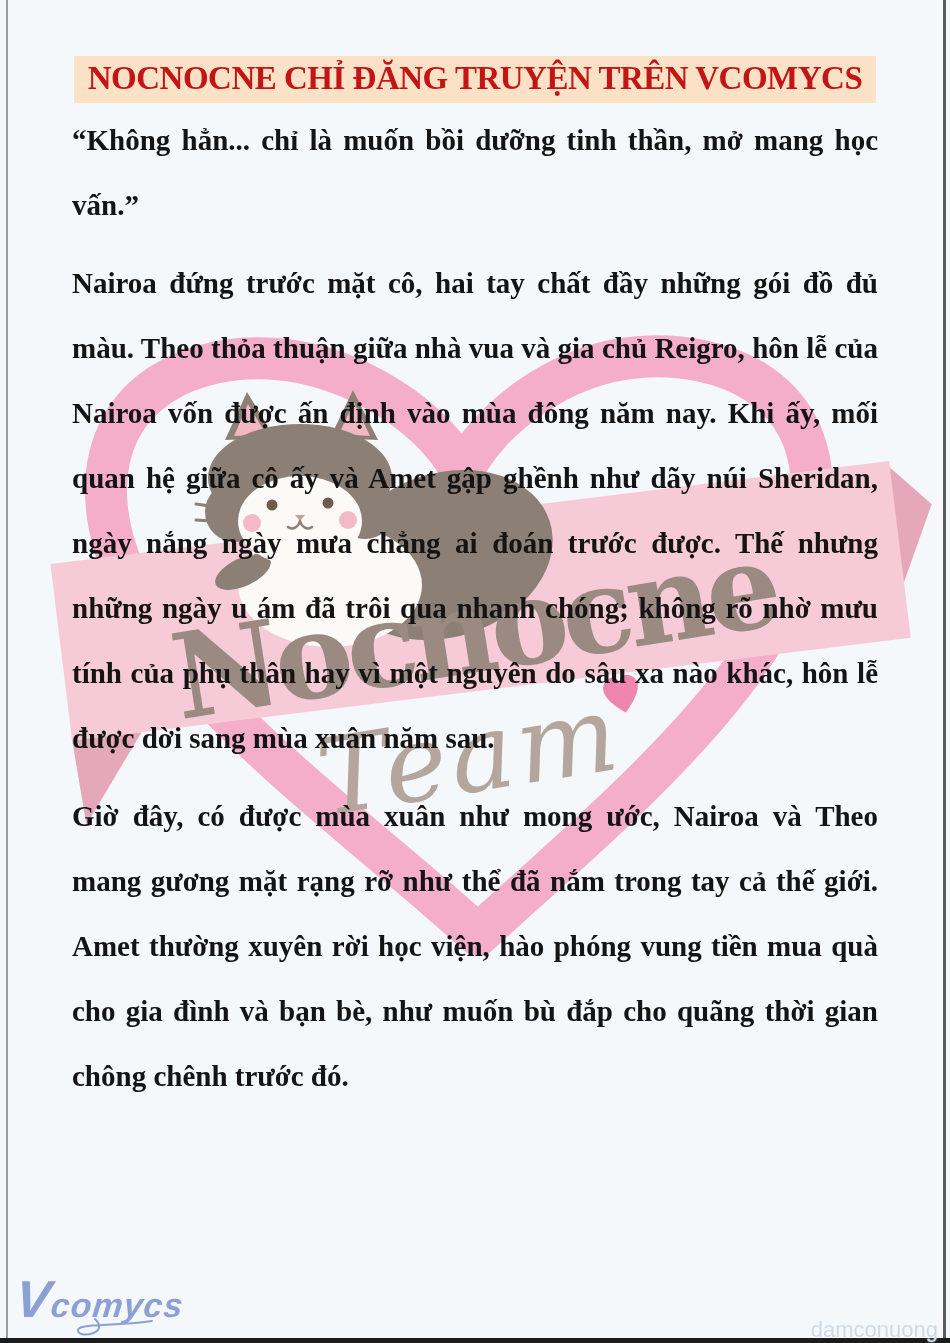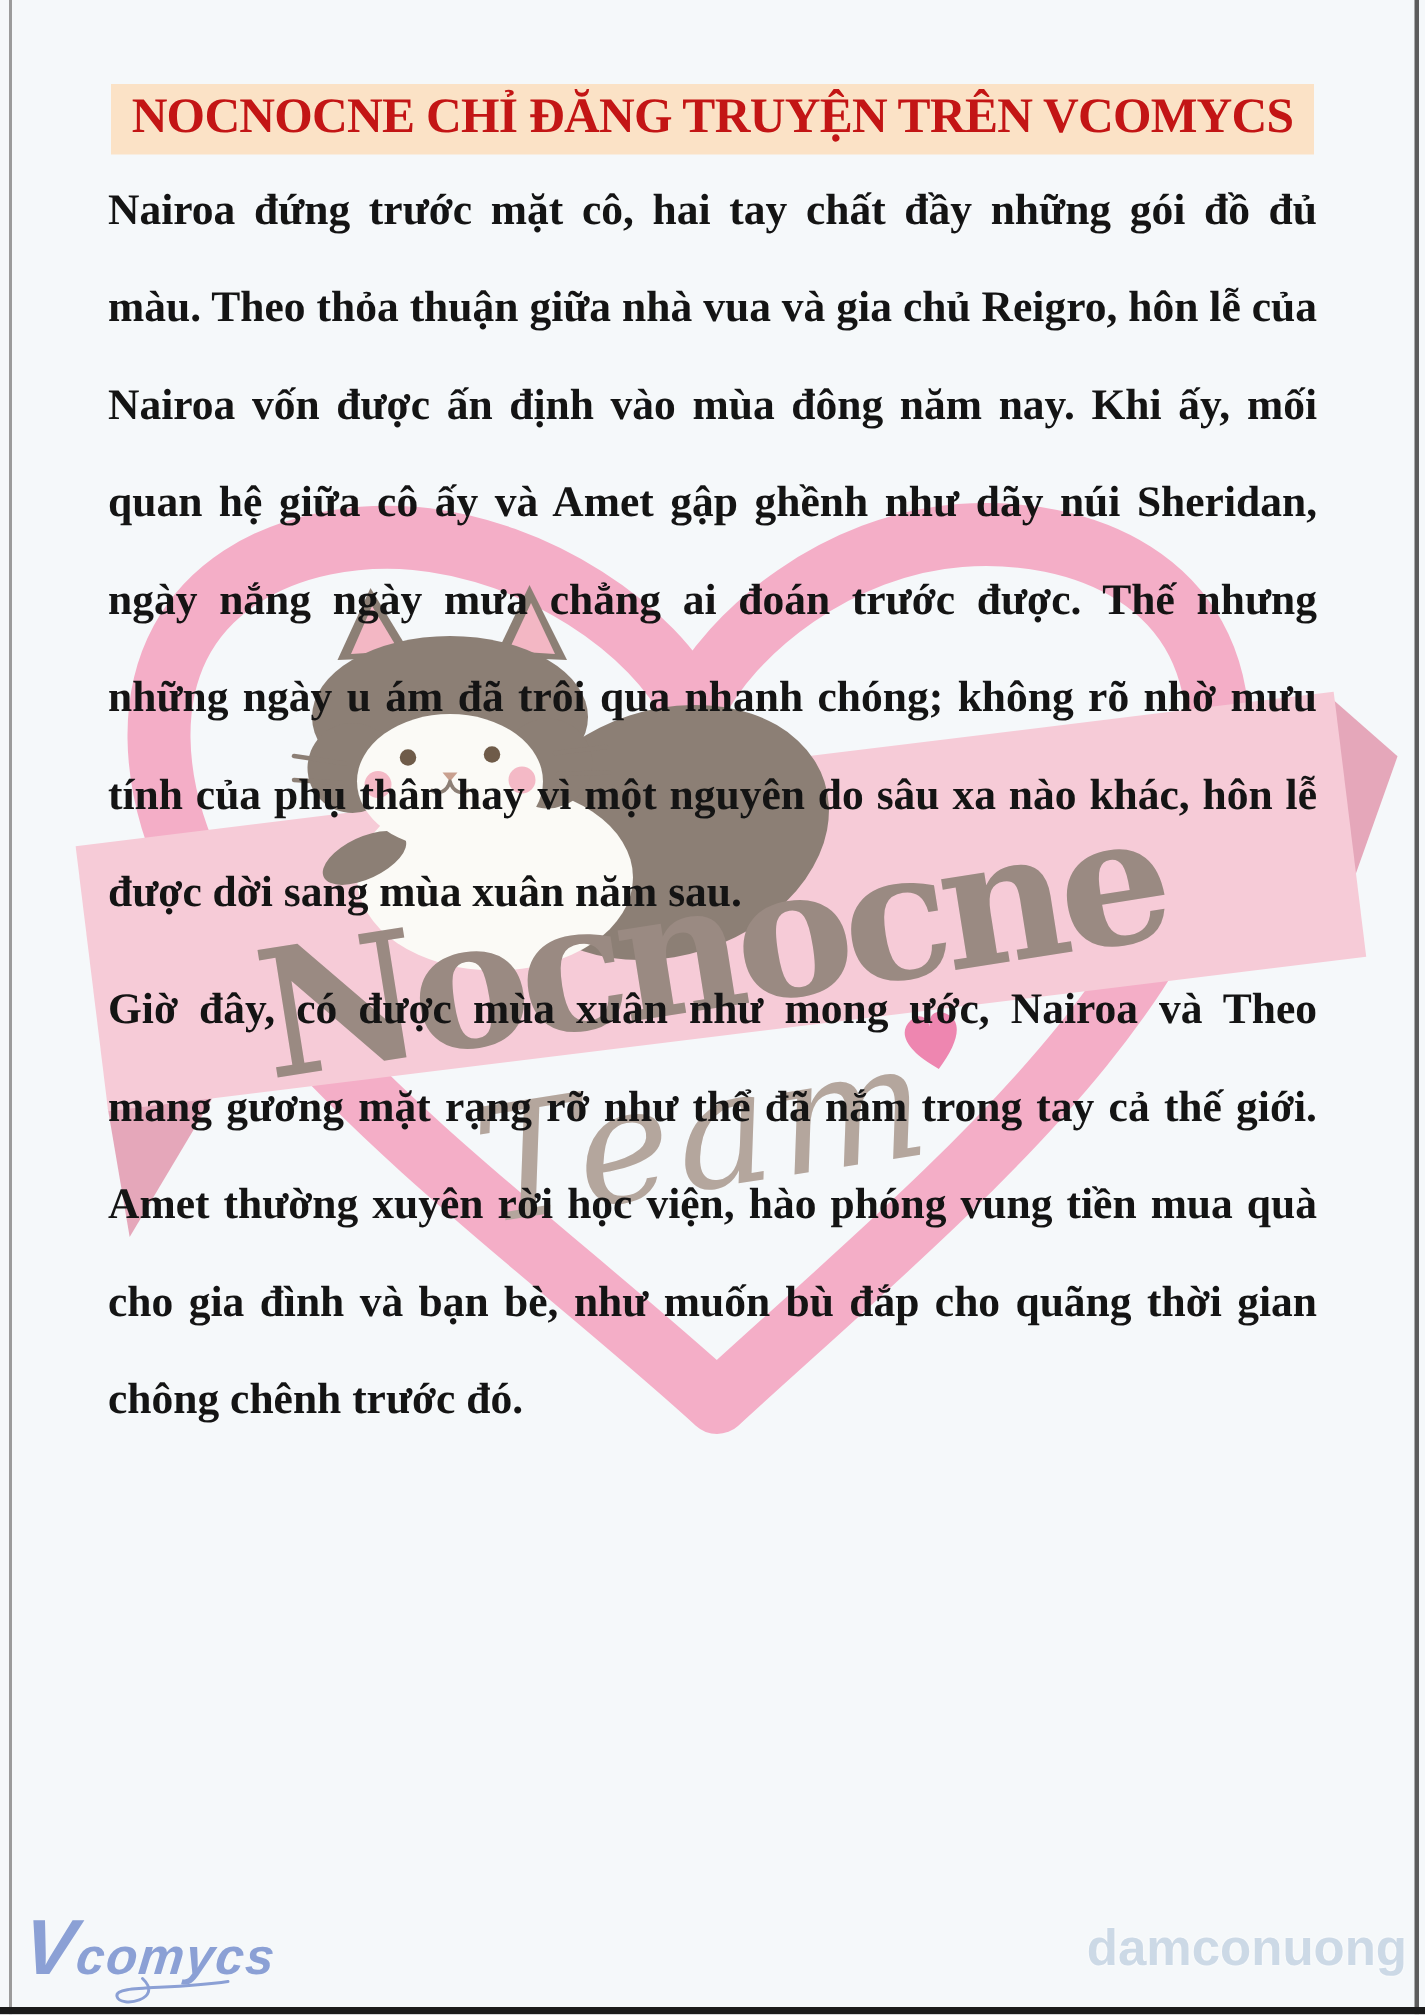--- a/index.html
+++ b/index.html
@@ -38,23 +38,23 @@
     position:absolute;left:16px;bottom:14px;z-index:3;
     font-family:"Liberation Sans","DejaVu Sans",sans-serif;
     font-style:italic;font-weight:700;
     font-size:34px;color:#8ba0d5;letter-spacing:1px;
     transform:skewX(-6deg);
   }
   .logo::first-letter{font-size:52px;}
   .logo-flourish{position:absolute;left:40px;bottom:4px;z-index:3;}
 
   .credit{
-    position:absolute;right:12px;bottom:24px;z-index:3;
+    position:absolute;right:12px;bottom:0;z-index:3;
     font-family:"Liberation Sans","DejaVu Sans",sans-serif;
-    font-weight:700;font-size:34px;color:#ccd9e6;
+    font-weight:400;font-size:22px;color:#ccd9e6;
     text-shadow:0 0 2px #ffffff;
   }
 </style>
 </head>
 <body>
 
 <div class="page">
 
   <svg class="watermark" viewBox="0 0 950 1343" xmlns="http://www.w3.org/2000/svg" aria-hidden="true">
 
@@ -107,20 +107,21 @@
     <text x="470" y="792" text-anchor="middle" font-family="'DejaVu Serif',serif" font-style="italic" font-size="106" letter-spacing="4" fill="#b4a69d" transform="rotate(-9 470 760)">Team</text>
 
     <g transform="translate(595,678) rotate(-12) scale(1.15)">
       <path d="M20 35 C 5 22, 0 10, 10 4 C 17 0, 20 6, 20 10 C 20 6, 23 0, 30 4 C 40 10, 35 22, 20 35 Z" fill="#ee86b0"></path>
     </g>
   </svg>
 
   <div class="header-banner">NOCNOCNE CHỈ ĐĂNG TRUYỆN TRÊN VCOMYCS</div>
 
   <div class="content">
+    <p>“Không hẳn... chỉ là muốn bồi dưỡng tinh thần, mở mang học vấn.”</p>
     <p>Nairoa đứng trước mặt cô, hai tay chất đầy những gói đồ đủ màu. Theo thỏa thuận giữa nhà vua và gia chủ Reigro, hôn lễ của Nairoa vốn được ấn định vào mùa đông năm nay. Khi ấy, mối quan hệ giữa cô ấy và Amet gập ghềnh như dãy núi Sheridan, ngày nắng ngày mưa chẳng ai đoán trước được. Thế nhưng những ngày u ám đã trôi qua nhanh chóng; không rõ nhờ mưu tính của phụ thân hay vì một nguyên do sâu xa nào khác, hôn lễ được dời sang mùa xuân năm sau.</p>
     <p>Giờ đây, có được mùa xuân như mong ước, Nairoa và Theo mang gương mặt rạng rỡ như thể đã nắm trong tay cả thế giới. Amet thường xuyên rời học viện, hào phóng vung tiền mua quà cho gia đình và bạn bè, như muốn bù đắp cho quãng thời gian chông chênh trước đó.</p>
   </div>
 
   <div class="logo">Vcomycs</div>
   <svg class="logo-flourish" width="120" height="22" viewBox="0 0 120 22">
     <path d="M55 2 C 70 16, 40 22, 38 14 C 36 6, 70 10, 112 4" fill="none" stroke="#8ba0d5" stroke-width="2" stroke-linecap="round"></path>
   </svg>
 
   <div class="credit">damconuong</div>

